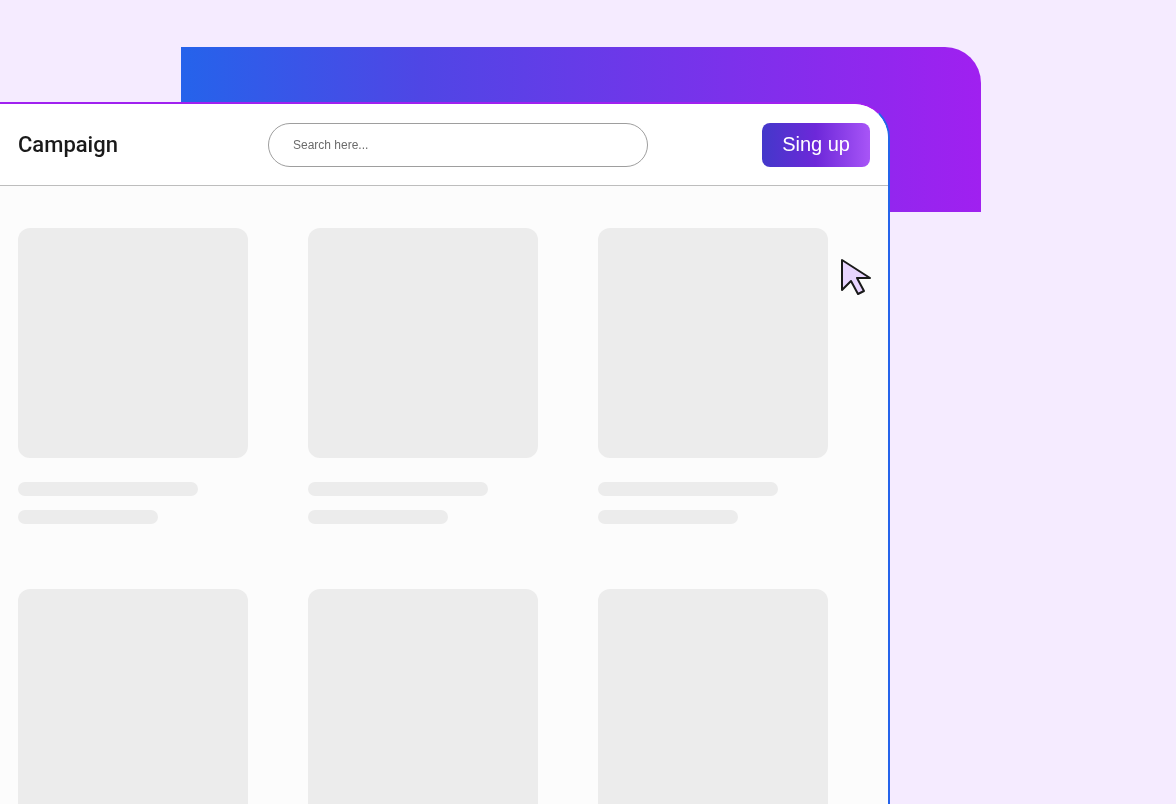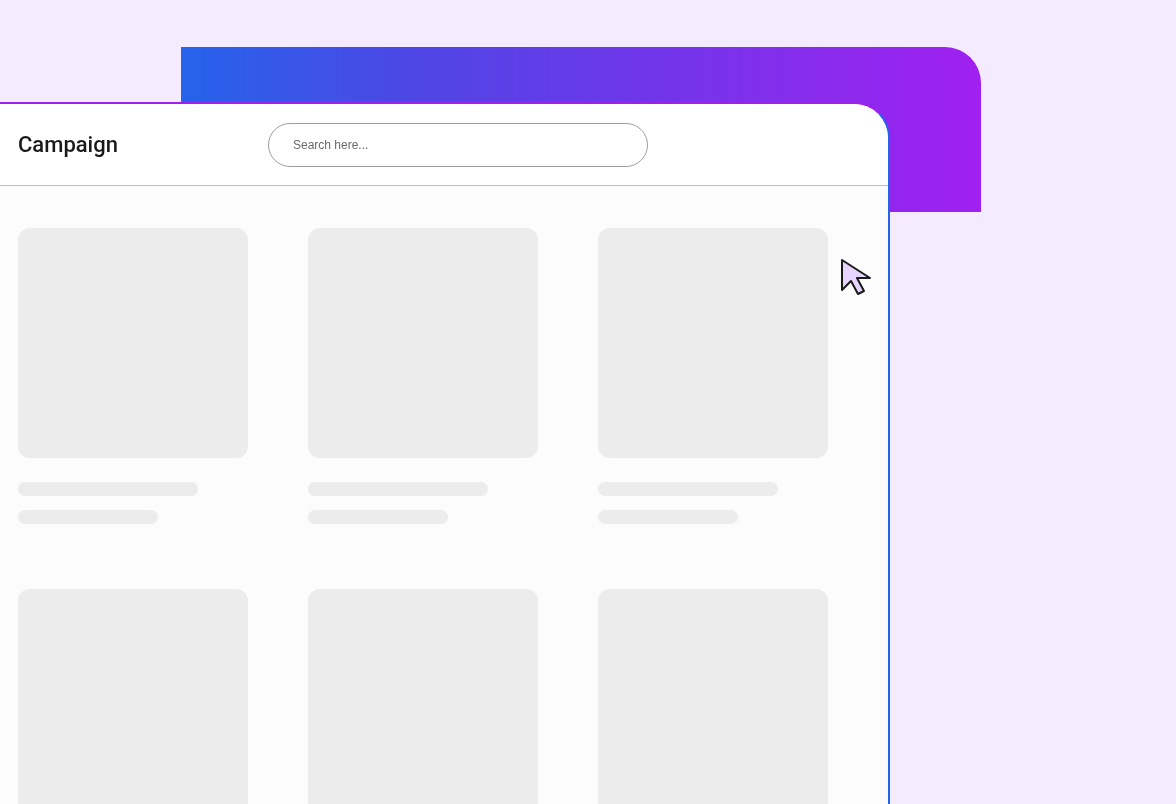--- a/index.html
+++ b/index.html
@@ -164,20 +164,21 @@
   <div class="gradient-box"></div>
 
   <div class="main-window">
     <div class="header">
       <div class="page-title">Campaign</div>
 
       <div class="search-wrapper">
         <input type="text" class="search-input" placeholder="Search here..." style="">
       </div>
 
+      <button class="signup-button">Sing up</button>
     </div>
 
     <div class="content-area">
       <div class="grid">
         <div class="row">
           <div class="card">
             <div class="card-image"></div>
             <div class="card-line1"></div>
             <div class="card-line2"></div>
           </div>

